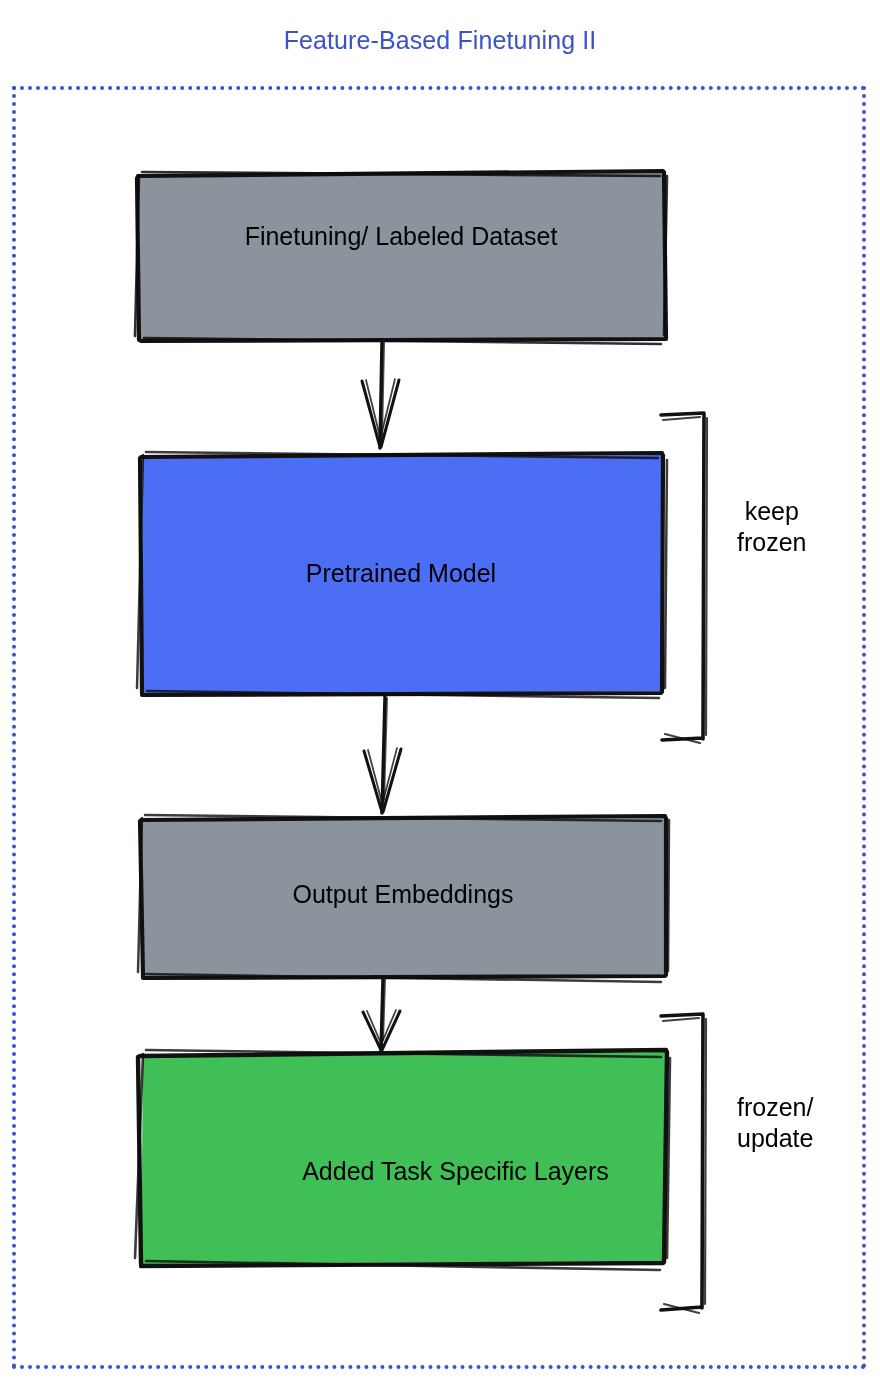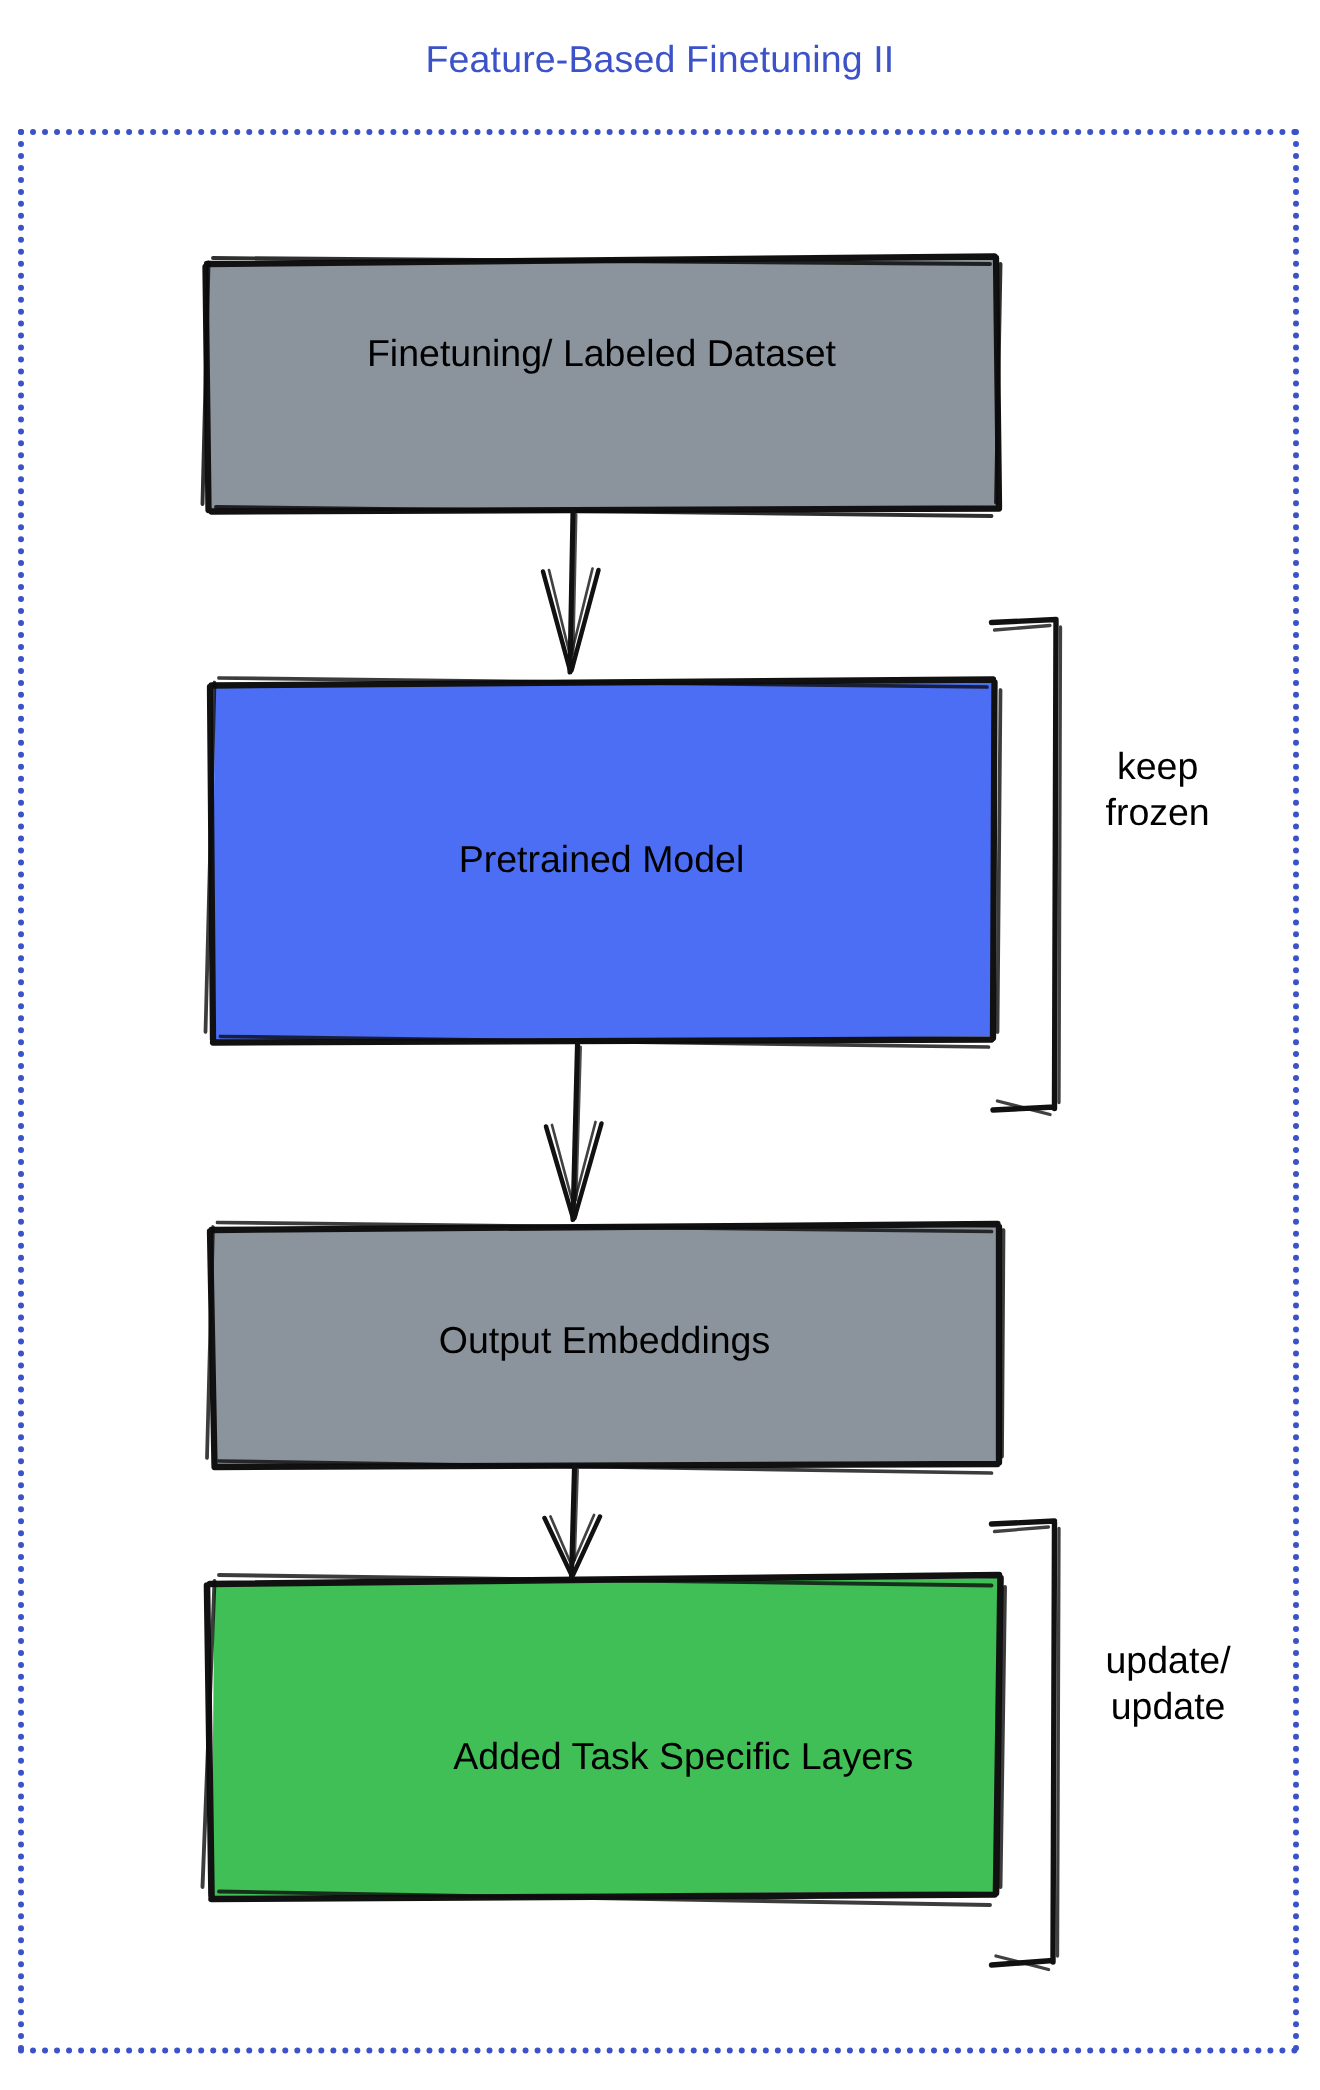--- a/index.html
+++ b/index.html
@@ -157,16 +157,16 @@
     <div class="node-label" style="top:65px;text-align:center;">Output Embeddings</div>
   </div>
 
   <div class="node-box" style="left:137px; top:1050px; width:637px; height:215px;">
     <div class="node-label" style="top:107px;">Added Task Specific Layers</div>
   </div>
 
   <div class="bracket-label" style="left:737px; top:496px;">keep
 frozen</div>
 
-  <div class="bracket-label" style="left:737px; top:1092px;">update/
+  <div class="bracket-label" style="left:737px; top:1092px;">frozen/
 update</div>
 
 </div>
 
 </body></html>

